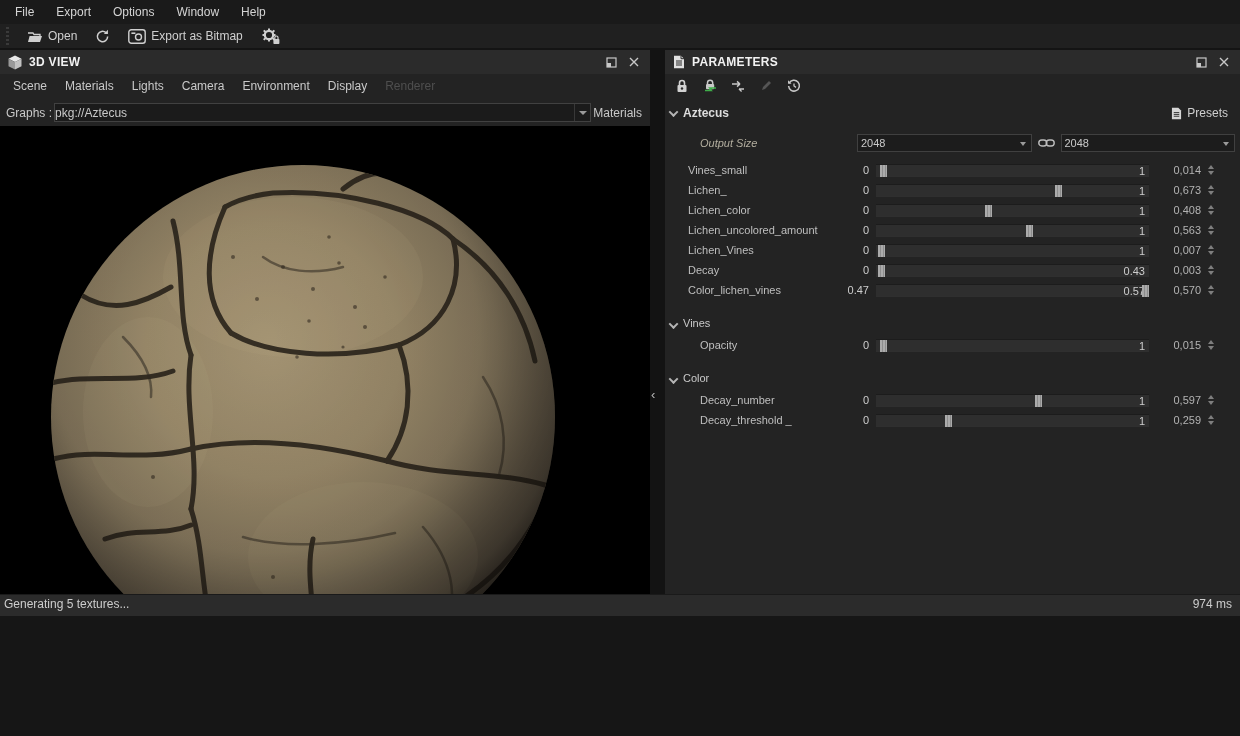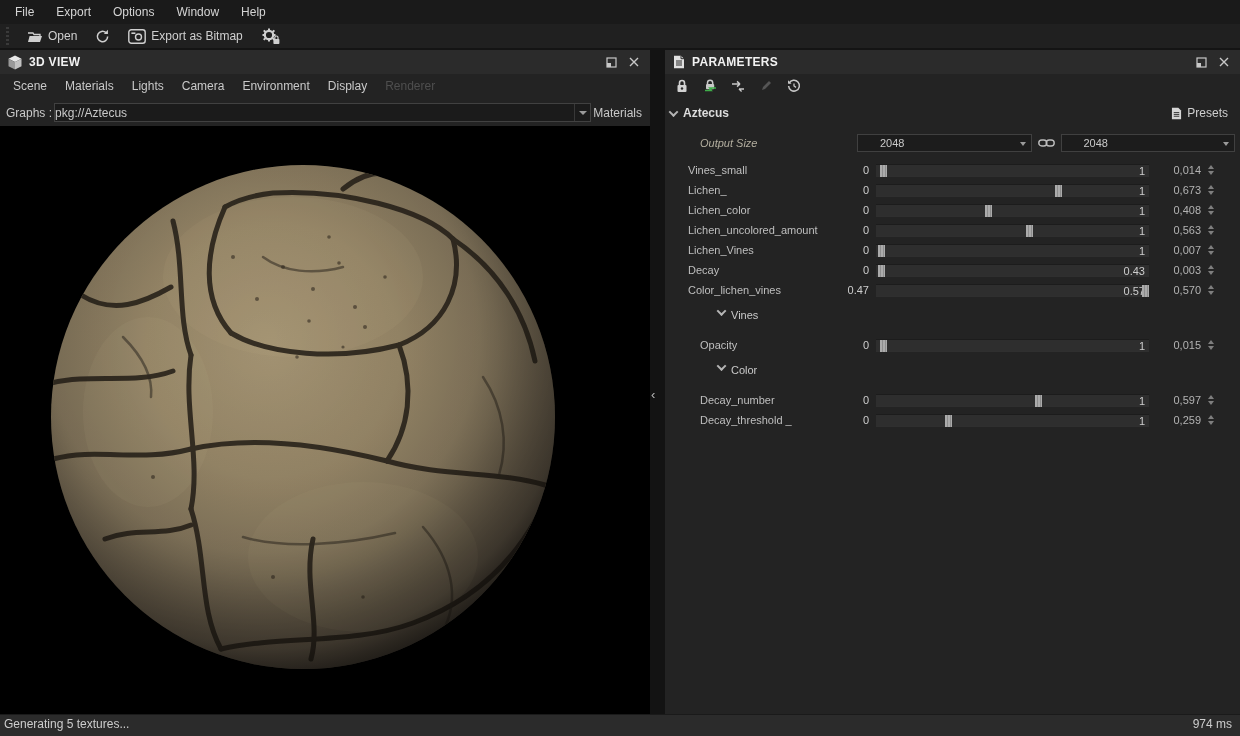--- a/index.html
+++ b/index.html
@@ -1,18 +1,18 @@
 <!DOCTYPE html>
 <html><head>
 <meta charset="utf-8">
 <style>
   * { margin:0; padding:0; box-sizing:border-box; }
   html,body { width:1240px; height:736px; overflow:hidden; background:#161616;
     font-family:"Liberation Sans", sans-serif; }
-  .app { width:1240px; height:736px; display:flex; flex-direction:column; background:#161616; color:#cfcfcf; }
+  .app { width:1240px; height:616px; display:flex; flex-direction:column; background:#161616; color:#cfcfcf; }
 
   
   .menubar { height:24px; background:#1a1a1a; display:flex; align-items:center; padding-left:4px; flex:none; }
   .menu-item { padding:0 11px; font-size:12px; color:#d4d4d4; line-height:24px; cursor:default; }
 
   
   .toolbar { height:26px; background:#202020; display:flex; align-items:center; gap:6px; padding:0 6px; flex:none; border-bottom:2px solid #141414;}
   .grip { width:3px; height:18px; background:repeating-linear-gradient(#3a3a3a 0 2px, #202020 2px 4px); margin-right:6px; }
   .tbtn { display:flex; align-items:center; gap:5px; padding:2px 6px; font-size:12px; color:#cfcfcf; border-radius:2px; }
   .icon { display:inline-flex; align-items:center; justify-content:center; flex:none; }
@@ -51,37 +51,37 @@
 
   
   .param-content { flex:1; overflow:hidden; padding-top:4px; }
   .group-header { height:22px; display:flex; align-items:center; padding:0 8px 0 5px; gap:6px; }
   .chev { width:7px; height:7px; border-right:2px solid #b5b5b5; border-bottom:2px solid #b5b5b5; transform:rotate(45deg) translate(-1px,-1px); flex:none; }
   .group-title { font-size:12px; font-weight:bold; color:#dcdcdc; flex:1; }
   .presets { display:flex; align-items:center; gap:5px; font-size:12px; color:#cfcfcf; padding:1px 4px; }
 
   .outputsize-row { height:22px; display:flex; align-items:center; padding:0 5px 0 23px; gap:6px; margin:8px 0 6px 12px; }
   .outputsize-label { width:151px; flex:none; font-size:11px; font-style:italic; color:#b3ae9f; }
-  .size-select { flex:1; height:18px; background:#1c1c1c; border:1px solid #404040; display:flex; align-items:center; padding-left:22px; font-size:11px; color:#c9c9c9; position:relative; }
+  .size-select { flex:1; height:18px; background:#1c1c1c; border:1px solid #404040; display:flex; align-items:center; padding-left:3px; font-size:11px; color:#c9c9c9; position:relative; }
   .size-select .caret-down { position:absolute; right:5px; top:7px; border-left-width:3.5px; border-right-width:3.5px; border-top-width:4px; }
 
   .param-row { height:20px; display:flex; align-items:center; padding:0 22px 0 23px; }
   .param-row.indent { padding-left:35px; }
   .p-label { width:151px; flex:none; font-size:11px; color:#bfbfbf; overflow:hidden; white-space:nowrap; }
   .param-row.indent .p-label { width:139px; }
   .p-min { width:30px; flex:none; text-align:right; font-size:11px; color:#cdcdcd; margin-right:7px; }
   .p-track { flex:1; height:13px; background:#2e2e2e; border-top:1px solid #1c1c1c; border-bottom:1px solid #2f2f2f; position:relative; }
   .p-max { position:absolute; right:4px; top:0; font-size:11px; line-height:12px; color:#cdcdcd; }
   .p-handle { position:absolute; top:0; width:7px; height:12px; background:repeating-linear-gradient(90deg,#ababab 0 2px,#8d8d8d 2px 3px); }
   .p-value { width:46px; flex:none; text-align:right; font-size:11px; color:#b3b3b3; margin-left:6px; }
   .p-spin { width:14px; flex:none; display:flex; flex-direction:column; align-items:center; gap:2px; margin-left:3px; }
   .p-spin .up   { width:0;height:0;border-left:3.5px solid transparent;border-right:3.5px solid transparent;border-bottom:4px solid #7e7e7e; }
   .p-spin .down { width:0;height:0;border-left:3.5px solid transparent;border-right:3.5px solid transparent;border-top:4px solid #7e7e7e; }
 
-  .section-header { height:20px; display:flex; align-items:flex-start; gap:6px; padding:0 8px 0 5px; margin-top:9px; margin-bottom:6px;margin-left:48px; }
+  .section-header { height:20px; display:flex; align-items:flex-end; gap:6px; padding:0 8px 0 5px; margin-top:9px; margin-bottom:6px; }
   .section-title { font-size:11px; color:#c9c9c9; }
 
   
   .statusbar { height:22px; background:#2b2b2b; border-top:1px solid #1a1a1a; display:flex; align-items:center; padding:0 8px 4px 4px; font-size:12px; color:#cdcdcd; flex:none; }
   .status-left { flex:1; }
   .status-right { flex:none; }
 
   svg { display:block; }
 </style>
 </head>

